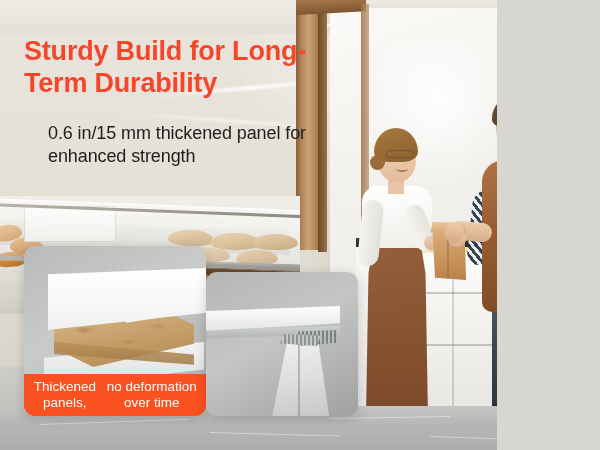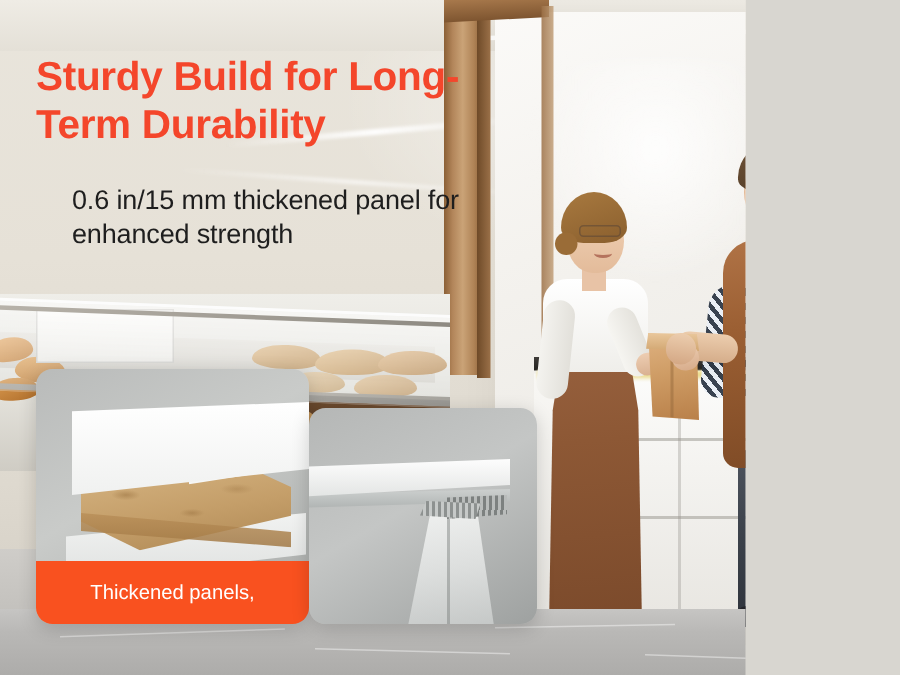--- a/index.html
+++ b/index.html
@@ -431,21 +431,21 @@
     position:absolute; left:74px; top:62px; width:42px; height:12px;
     background:repeating-linear-gradient(90deg,#8d9190 0 2px,#c6c9c8 2px 4px);
     clip-path:polygon(10% 0%, 96% 14%, 88% 100%, 0% 80%);
   }
   .ir-fall-line { position:absolute; left:92px; top:74px; width:1.6px; height:70px; background:rgba(120,124,123,.45); }
 
   
   .cap-left {
     position:absolute; left:24px; top:374px; width:182px; height:42px;
     background:#F9511F; border-radius:0 0 11px 11px;
-    display:flex; align-items:center; justify-content:center; text-align:center;
+    display:flex; align-items:center; justify-content:flex-end; text-align:center;
     color:#fff; font-size:13.5px; line-height:1.22; font-weight:400;
     padding:0 4px;
   }
   .cap-right {
     position:absolute; left:206px; top:388px; width:152px; height:28px;
     background:#4A4A4A; border-radius:0 0 11px 11px;
     display:flex; align-items:center; justify-content:center; text-align:center;
     color:#fff; font-size:13.5px; font-weight:400;
   }
 </style>
@@ -556,20 +556,21 @@
     <div class="il-sheet-bot"></div>
     <div class="il-board-top"></div>
     <div class="il-board"></div>
     <div class="il-board-edge"></div>
     <div class="il-white-edge"></div>
     <div class="il-sheet-top"></div>
   </div>
   <div class="cap-left">
     <span>Thickened panels,</span>
       <br>
+    <span>no deformation over time</span>
   </div>
 
   <div class="inset inset-right">
     <div class="ir-bg"></div>
     <div class="ir-fall"></div>
     <div class="ir-fall-line"></div>
     <div class="ir-slab-edge"></div>
     <div class="ir-slab"></div>
     <div class="ir-break"></div>
     <div class="ir-fall-crack"></div>

